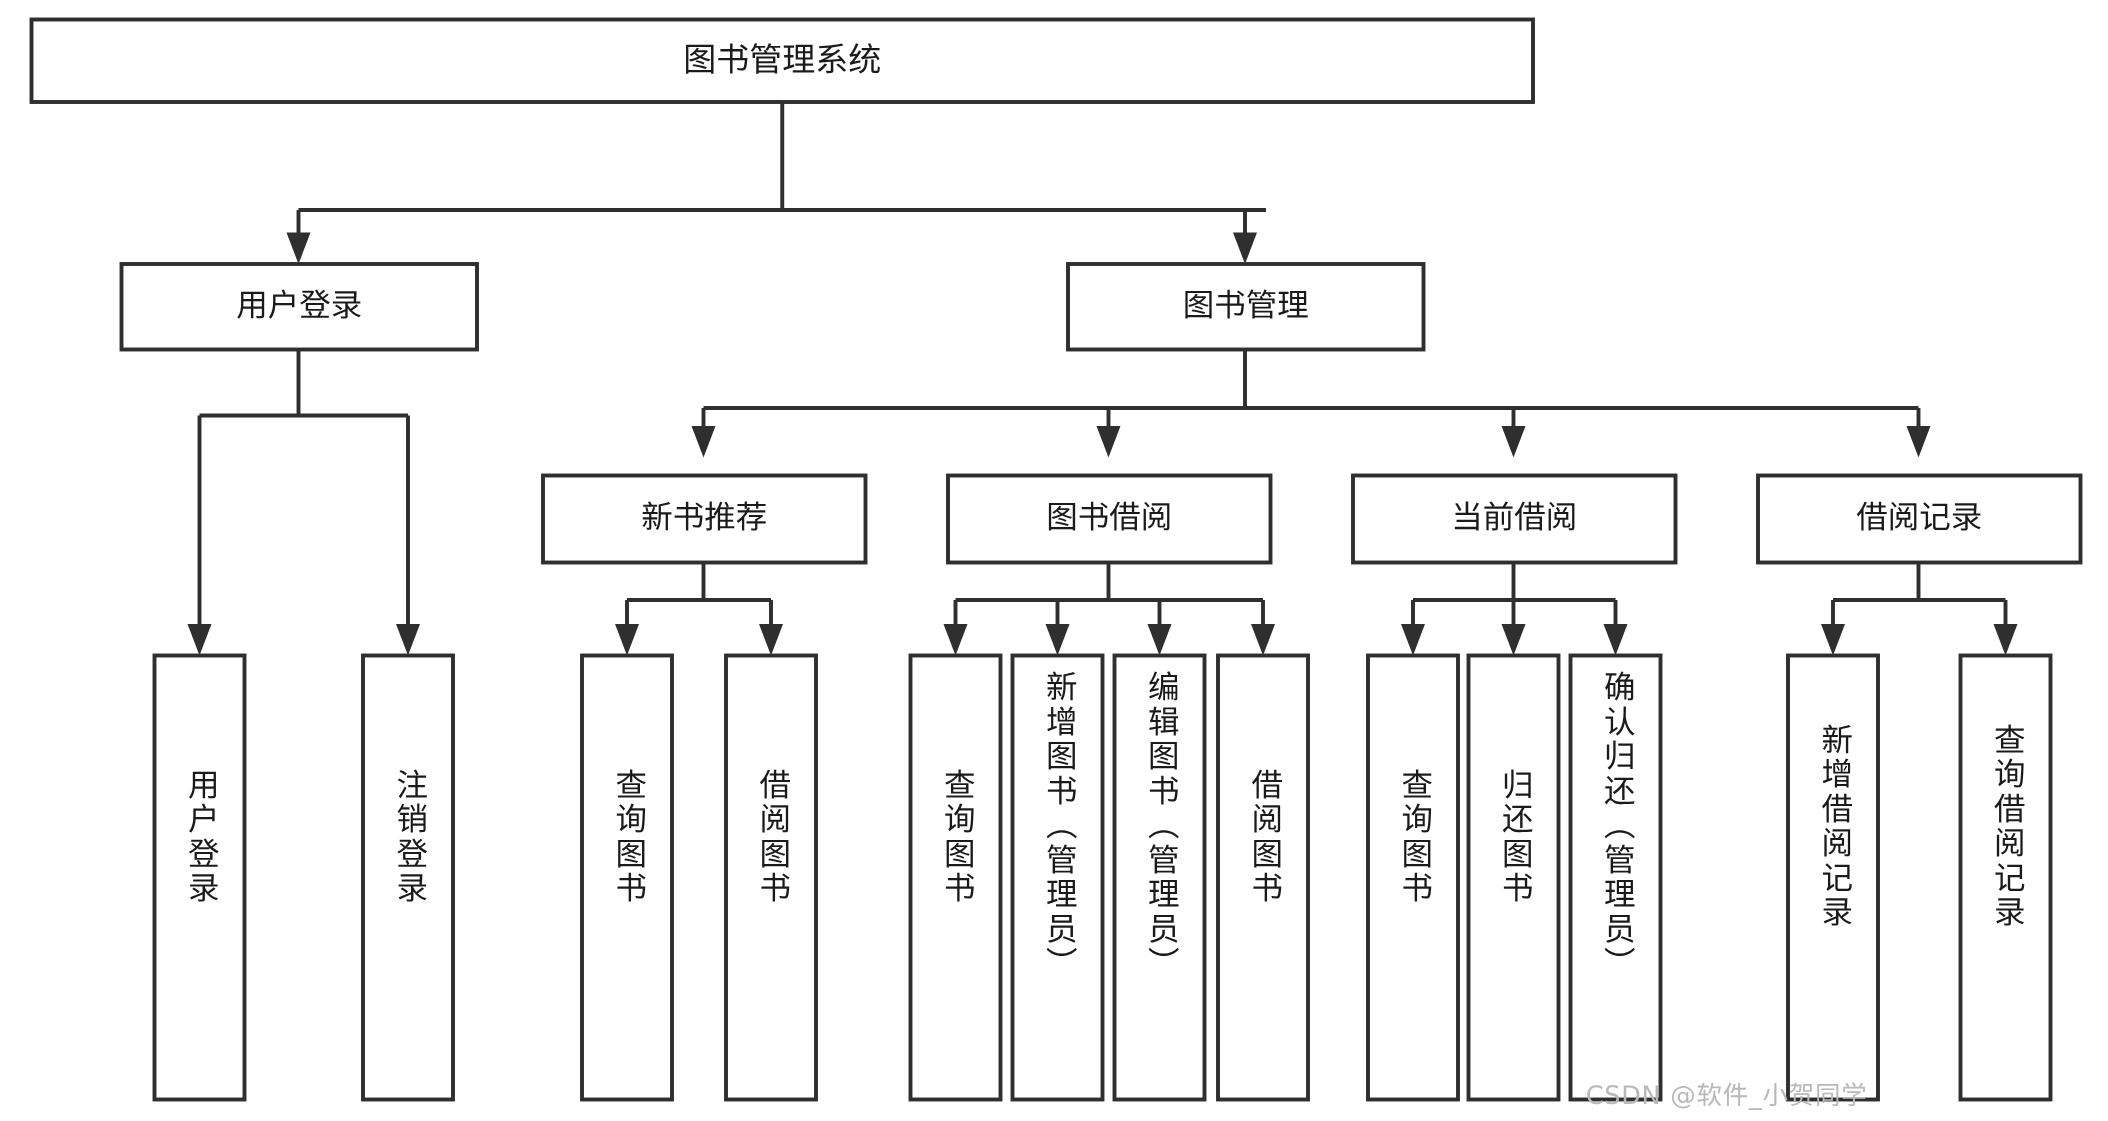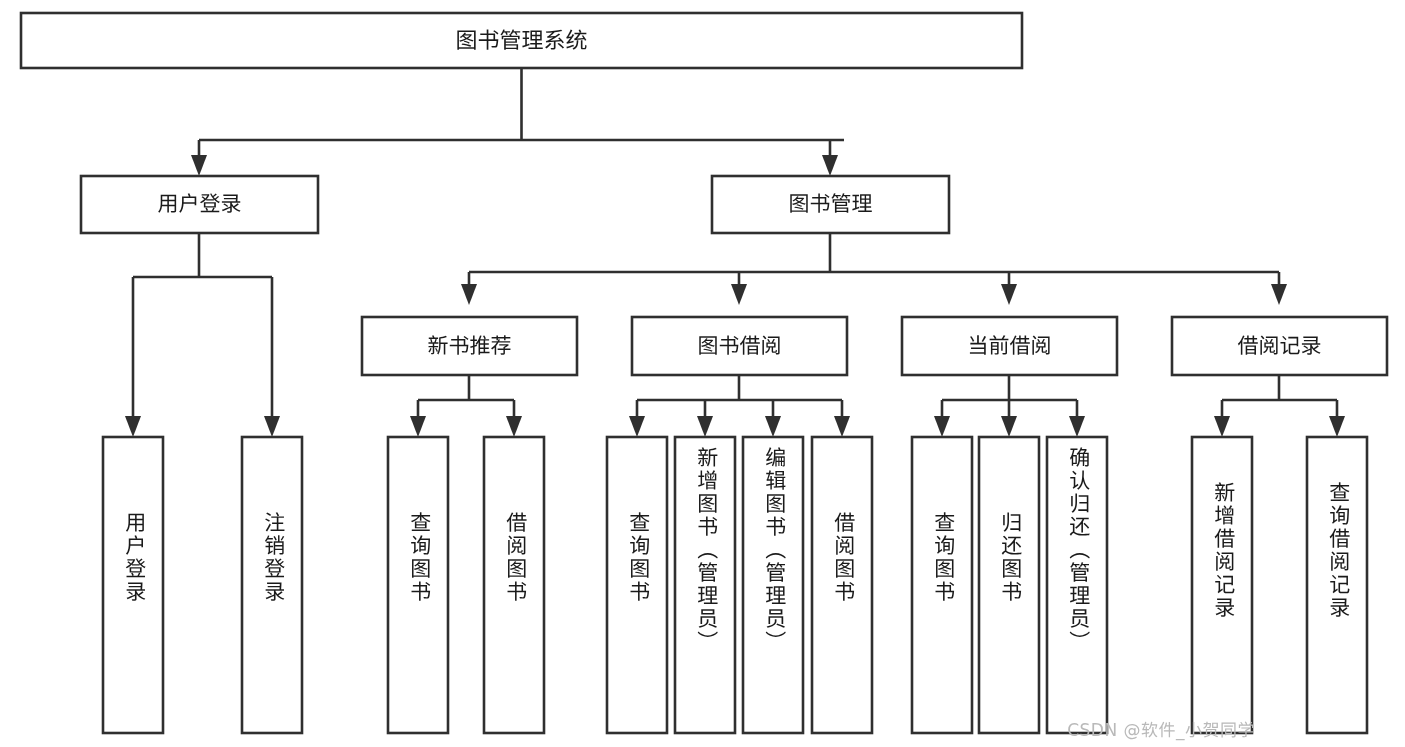--- a/index.html
+++ b/index.html
@@ -12,21 +12,20 @@
     width: 1405px;
     height: 747px;
     overflow: hidden;
     font-family: "DejaVu Sans", "Liberation Sans", sans-serif;
   }
   #diagram-root {
     position: relative;
     width: 1253px;
     height: 747px;
     background: #ffffff;
-    padding-left: 10px;
   }
   svg#tree-svg {
     position: absolute;
     top: 0;
     left: 0;
     width: 1405px;
     height: 747px;
     display: block;
   }
   .node-box {

